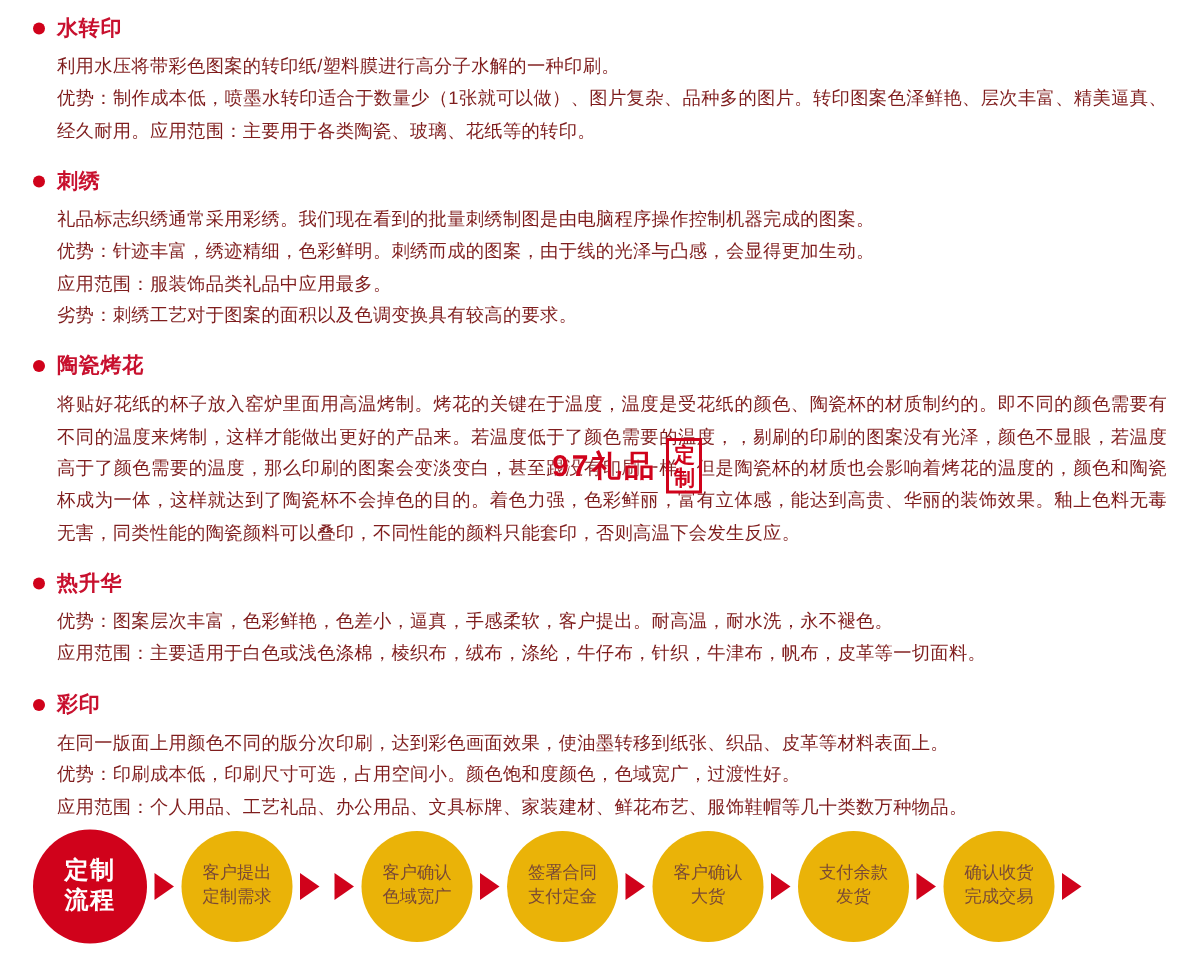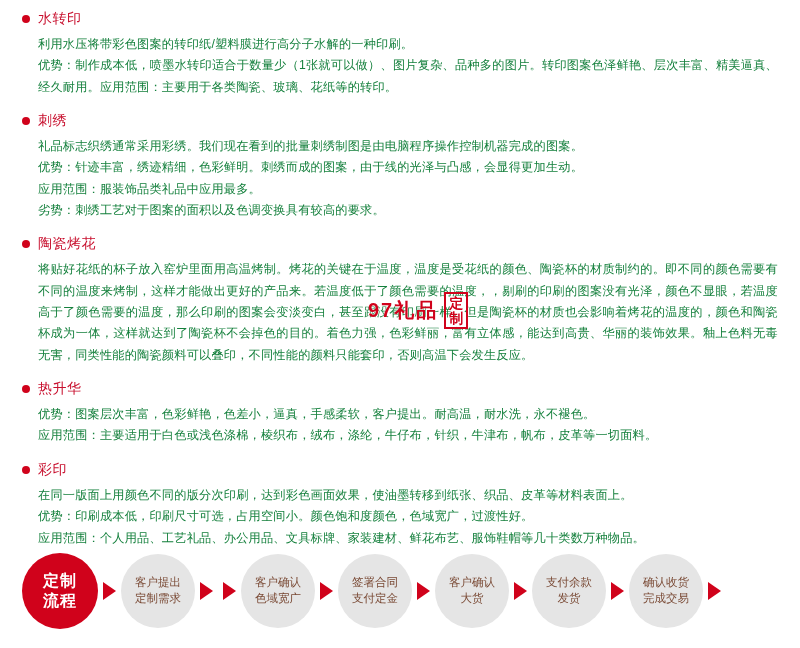--- a/index.html
+++ b/index.html
@@ -24,25 +24,25 @@
   .bullet {
     width: 8px; height: 8px;
     border-radius: 50%;
     background: #d0021b;
     margin-right: 8px;
     flex: 0 0 auto;
   }
   .sec-title {
     color: #c8102e;
     font-size: 14px;
-    font-weight: normal;
+    font-weight: bold;
     letter-spacing: .5px;
   }
   .body-text {
-    color: #15803d;
+    color: #7f1d1d;
     font-size: 12.2px;
     line-height: 1.75;
     margin-left: 16px;
     text-align: justify;
     letter-spacing: .2px;
   }
   .body-text p { margin: 0; }
 
   
   .watermark {
@@ -92,21 +92,21 @@
     justify-content: center;
     font-size: 16px;
     font-weight: bold;
     letter-spacing: 1px;
     line-height: 1.25;
     flex: 0 0 auto;
   }
   .flow-step {
     width: 74px; height: 74px;
     border-radius: 50%;
-    background: #e5e5e5;
+    background: #eab308;
     color: #7a4a35;
     display: flex;
     flex-direction: column;
     align-items: center;
     justify-content: center;
     font-size: 11.5px;
     line-height: 1.35;
     text-align: center;
     flex: 0 0 auto;
   }

